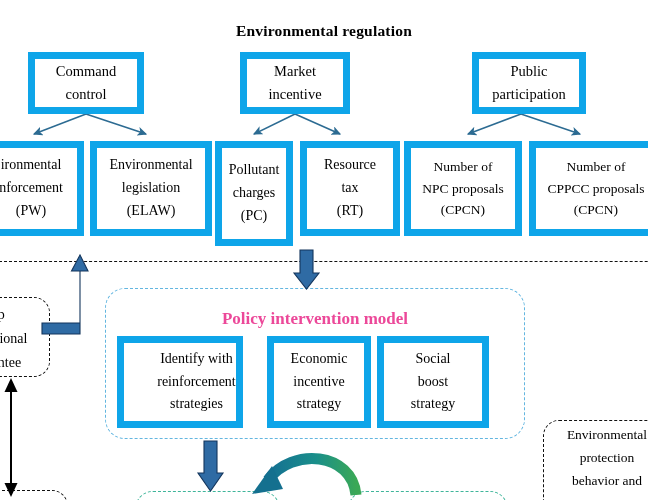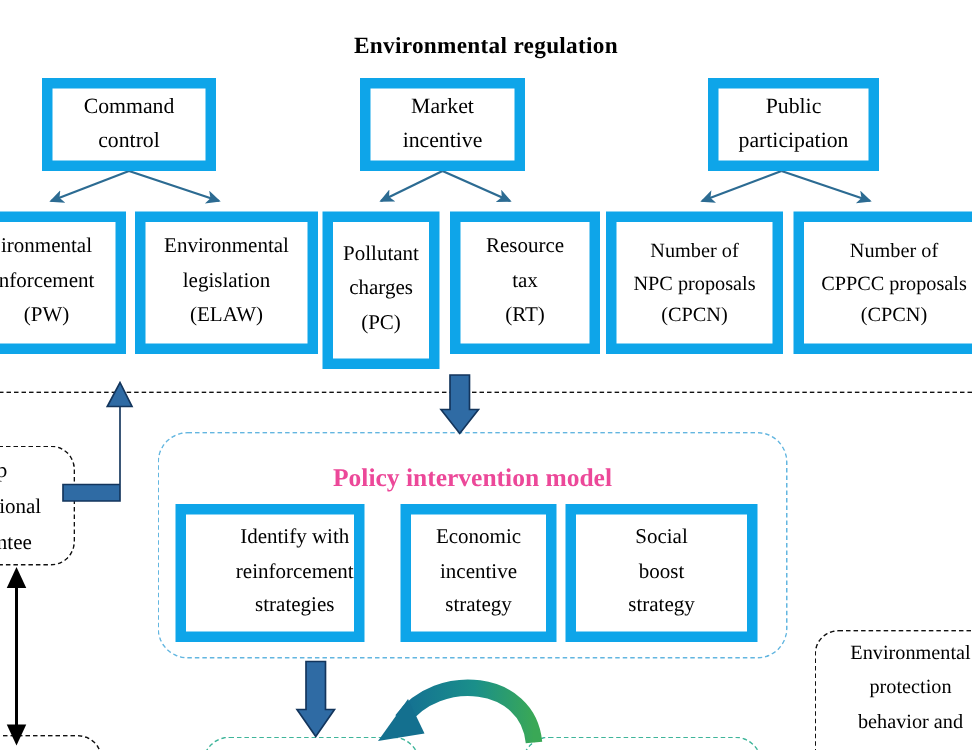--- a/index.html
+++ b/index.html
@@ -160,21 +160,21 @@
     <span>reinforcement</span>
     <span>strategies</span>
   </div>
 
   <div class="node" style="left:255px; top:336px; width:104px; height:92px; font-size:14px;margin-left:12px;">
     <span>Economic</span>
     <span>incentive</span>
     <span>strategy</span>
   </div>
 
-  <div class="node" style="left:377px; top:336px; width:128px; height:92px; font-size:14px;">
+  <div class="node" style="left:377px; top:336px; width:112px; height:92px; font-size:14px;">
     <span>Social</span>
     <span>boost</span>
     <span>strategy</span>
   </div>
 
   <div class="region region-dark" style="left:-62px; top:297px; width:112px; height:80px;"></div>
   <div class="side-text" style="left:-62px; top:303px; width:112px;">
     <span>Top</span>
     <span>institutional</span>
     <span>guarantee</span>

